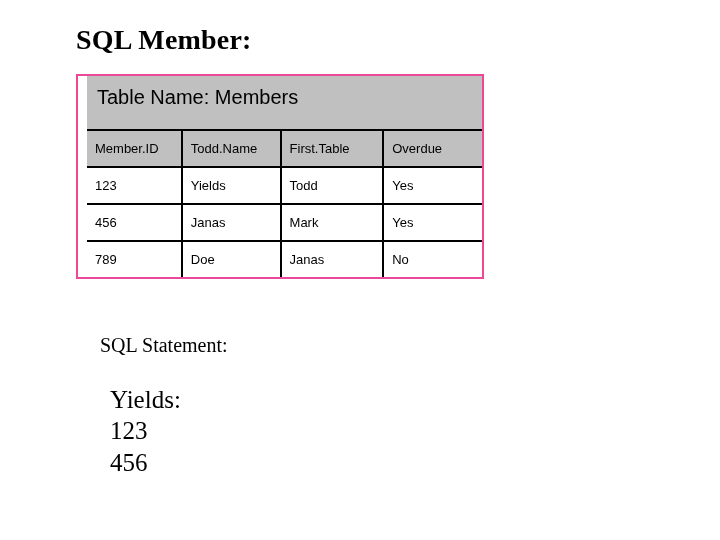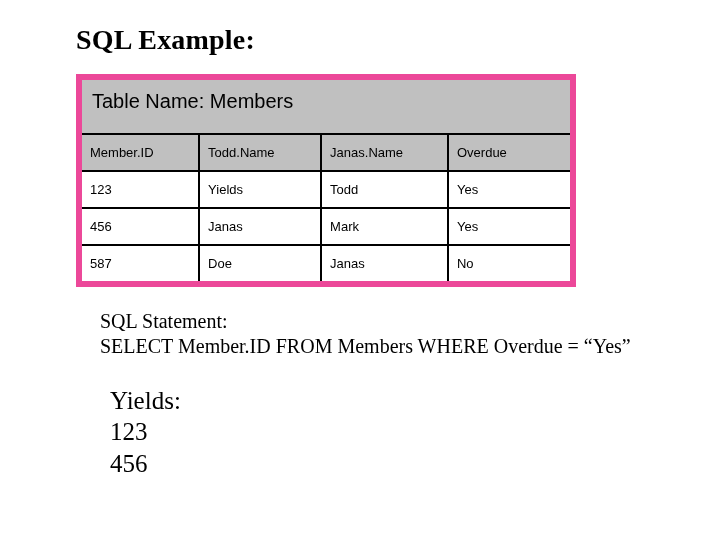--- a/index.html
+++ b/index.html
@@ -14,22 +14,23 @@
     .content {
       padding: 0 76px;
     }
     .page-title {
       font-size: 28px;
       font-weight: bold;
       margin-bottom: 18px;
       letter-spacing: 0.2px;
     }
     .table-wrap {
-      border: 6px solid #ec4899;
-      width: 500px;
+      border: 2px solid #ec4899;
+      width: 408px;
+      padding-left: 9px;
     }
     .table-header {
       background: #c0c0c0;
       font-family: Arial, Helvetica, sans-serif;
       font-size: 20px;
       padding: 10px 10px 20px 10px;
       border-bottom: 2px solid #000;
     }
     .table {
       border-collapse: collapse;
@@ -53,79 +54,79 @@
       border-top: none;
     }
     .col-0 { width: 24%; }
     .col-1 { width: 25%; }
     .col-2 { width: 26%; }
     .col-3 { width: 25%; }
     .sql-block {
       padding: 22px 4px 0 24px;
       font-size: 20px;
       line-height: 1.25;
+      margin-top: 32px;
     }
     .yields-block {
       padding: 26px 4px 0 34px;
       font-size: 25px;
       line-height: 1.25;
     }
   </style>
 </head>
 <body>
 
 <div class="content">
 
-  <h1 class="page-title">SQL Example:</h1>
+  <h1 class="page-title">SQL Member:</h1>
 
   <div class="table-wrap">
     <div class="table-header">
       <span>Table Name:  </span><span>Members</span>
     </div>
     <table class="table">
       <colgroup>
         <col class="col-0">
           <col class="col-1">
           <col class="col-2">
           <col class="col-3">
       </colgroup>
       <thead>
         <tr>
           <th>Member.ID</th>
           <th>Todd.Name</th>
-          <th>Janas.Name</th>
+          <th>First.Table</th>
           <th>Overdue</th>
         </tr>
       </thead>
       <tbody>
         <tr>
           <td>123</td>
           <td>Yields</td>
           <td>Todd</td>
           <td>Yes</td>
         </tr>
         <tr>
           <td>456</td>
           <td>Janas</td>
           <td>Mark</td>
           <td>Yes</td>
         </tr>
         <tr>
-          <td>587</td>
+          <td>789</td>
           <td>Doe</td>
           <td>Janas</td>
           <td>No</td>
         </tr>
       </tbody>
     </table>
   </div>
 
   <div class="sql-block">
     <div>SQL Statement:</div>
-    <div>SELECT Member.ID FROM Members WHERE Overdue = “Yes”</div>
   </div>
 
   <div class="yields-block">
     <div>Yields:</div>
     <div>123</div>
     <div>456</div>
   </div>
 
 </div>
 

